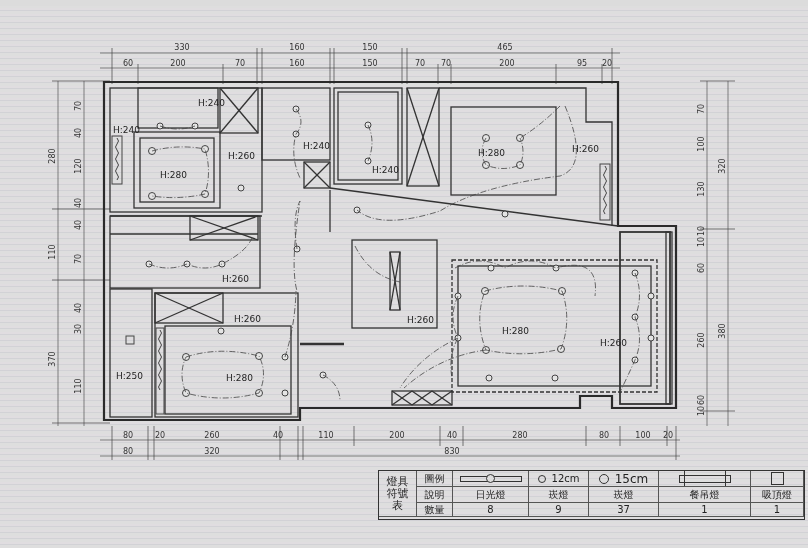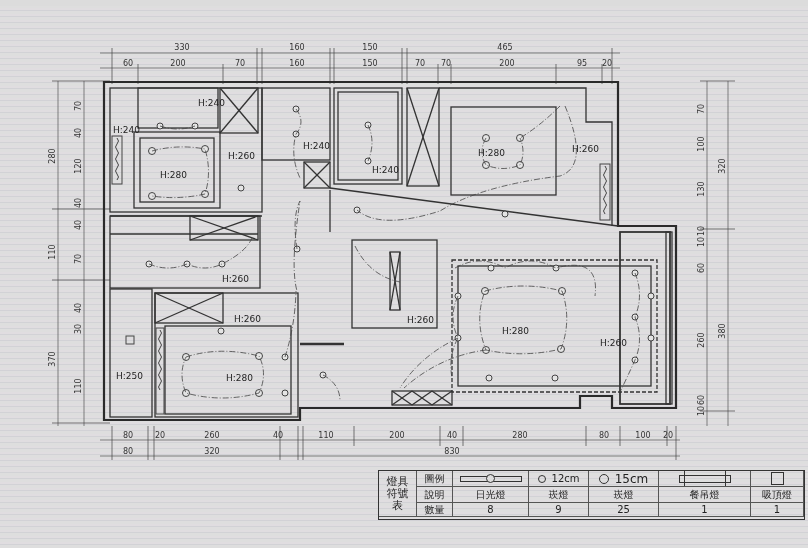--- a/index.html
+++ b/index.html
@@ -326,18 +326,18 @@
   <div>說明</div>
   <div>日光燈</div>
   <div>崁燈</div>
   <div>崁燈</div>
   <div>餐吊燈</div>
   <div>吸頂燈</div>
 
   <div>數量</div>
   <div>8</div>
   <div>9</div>
-  <div>25</div>
+  <div>37</div>
   <div>1</div>
   <div>1</div>
 </div>
 
 </div>
 
 </body></html>

